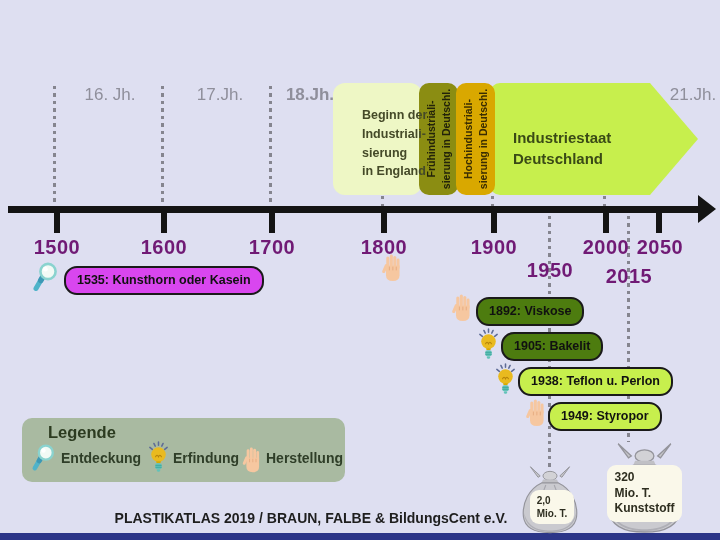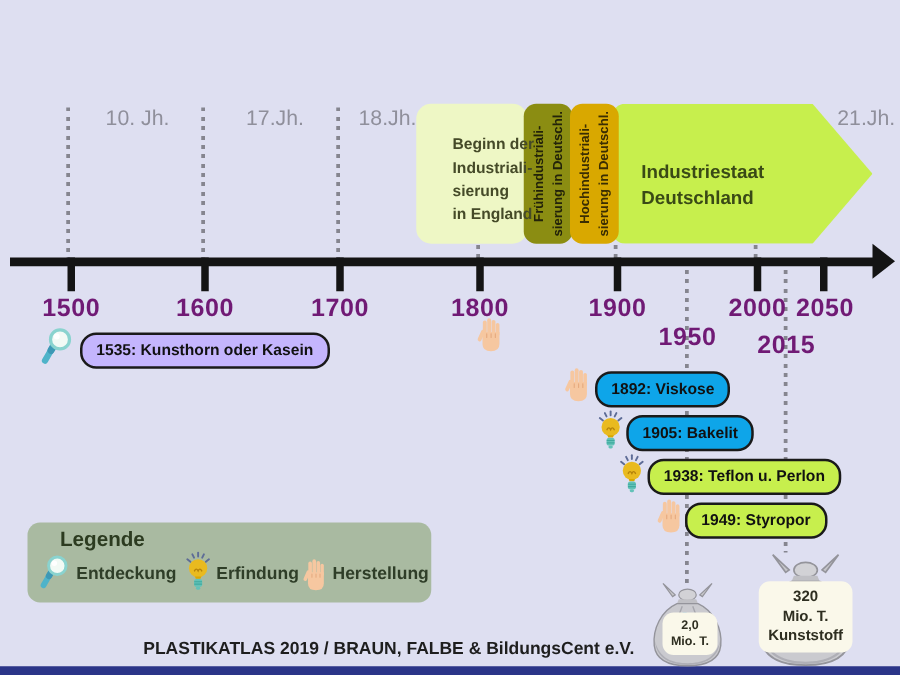--- a/index.html
+++ b/index.html
@@ -35,35 +35,35 @@
   
   .axis-line{position:absolute;left:8px;top:206px;width:694px;height:7px;background:#141414;z-index:7;}
   .axis-head{position:absolute;left:698px;top:195px;width:0;height:0;z-index:7;
     border-left:18px solid #141414;border-top:14.5px solid transparent;border-bottom:14.5px solid transparent;}
   .tick{position:absolute;top:206px;width:6px;height:27px;background:#141414;z-index:7;}
   .year{position:absolute;transform:translateX(-50%);font-size:20px;font-weight:700;
     color:#701a75;letter-spacing:.5px;z-index:8;white-space:nowrap;}
   
   .badge{position:absolute;border:2px solid #1a1a1a;border-radius:13px;padding:4px 11px;
     font-size:12.5px;font-weight:700;color:#111;white-space:nowrap;line-height:1.35;z-index:9;}
-  .bg-sage{background:#c4b5fd;}
+  .bg-sage{background:#d946ef;}
   .bg-olive{background:#8B8D12;}
-  .bg-gold{background:#0ea5e9;text-align:right;}
+  .bg-gold{background:#4d7c0f;text-align:right;}
   .bg-green{background:#C7EF4D;}
   .evicon{position:absolute;z-index:9;}
   
   .legend-box{position:absolute;left:22px;top:418px;width:323px;height:64px;
     background:#A9BAA1;border-radius:10px;z-index:2;}
   .legend-title{position:absolute;left:48px;top:423px;font-size:16.5px;font-weight:700;
     color:#2C3B20;z-index:3;}
   .legend-label{position:absolute;top:450px;font-size:14px;font-weight:700;color:#2F3E28;z-index:3;}
   
   .bag{position:absolute;z-index:6;}
   .bag-label{position:absolute;background:#FAF8EA;border-radius:9px;display:flex;
-    align-items:center;justify-content:center;text-align:center;font-weight:700;
+    align-items:center;justify-content:center;text-align:left;font-weight:700;
     color:#2E2E20;white-space:pre-line;line-height:1.3;z-index:7;}
   
   .footer{position:absolute;left:311px;top:510px;transform:translateX(-50%);font-size:14px;
     font-weight:700;color:#1E1E1E;white-space:nowrap;}
   .bottom-bar{position:absolute;left:0;bottom:0;width:720px;height:7px;background:#2B3588;}
 </style>
 </head>
 <body>
 
 <svg width="0" height="0" style="position:absolute" aria-hidden="true">
@@ -130,23 +130,23 @@
 
   <div class="vdots" style="left:53px;top:86px;height:120px;"></div>
   <div class="vdots" style="left:161px;top:86px;height:120px;"></div>
   <div class="vdots" style="left:269px;top:86px;height:120px;"></div>
   <div class="vdots" style="left:381px;top:196px;height:10px;"></div>
   <div class="vdots" style="left:491px;top:196px;height:10px;"></div>
   <div class="vdots" style="left:603px;top:196px;height:10px;"></div>
   <div class="vdots" style="left:548px;top:216px;height:251px;"></div>
   <div class="vdots" style="left:627px;top:216px;height:226px;"></div>
 
-  <div class="century" style="left:110px;">10. Jh.</div>
+  <div class="century" style="left:110px;">16. Jh.</div>
   <div class="century" style="left:220px;">17.Jh.</div>
-  <div class="century" style="left:310px;">18.Jh.</div>
+  <div class="century" style="left:310px;font-weight:bold;">18.Jh.</div>
   <div class="century" style="left:693px;">21.Jh.</div>
 
   <div class="era era-light"></div>
   <div class="era era-arrow"></div>
   <div class="era era-olive"></div>
   <div class="era era-gold"></div>
   <div class="era-light-text">Beginn der
 Industriali-
 sierung
 in England</div>

